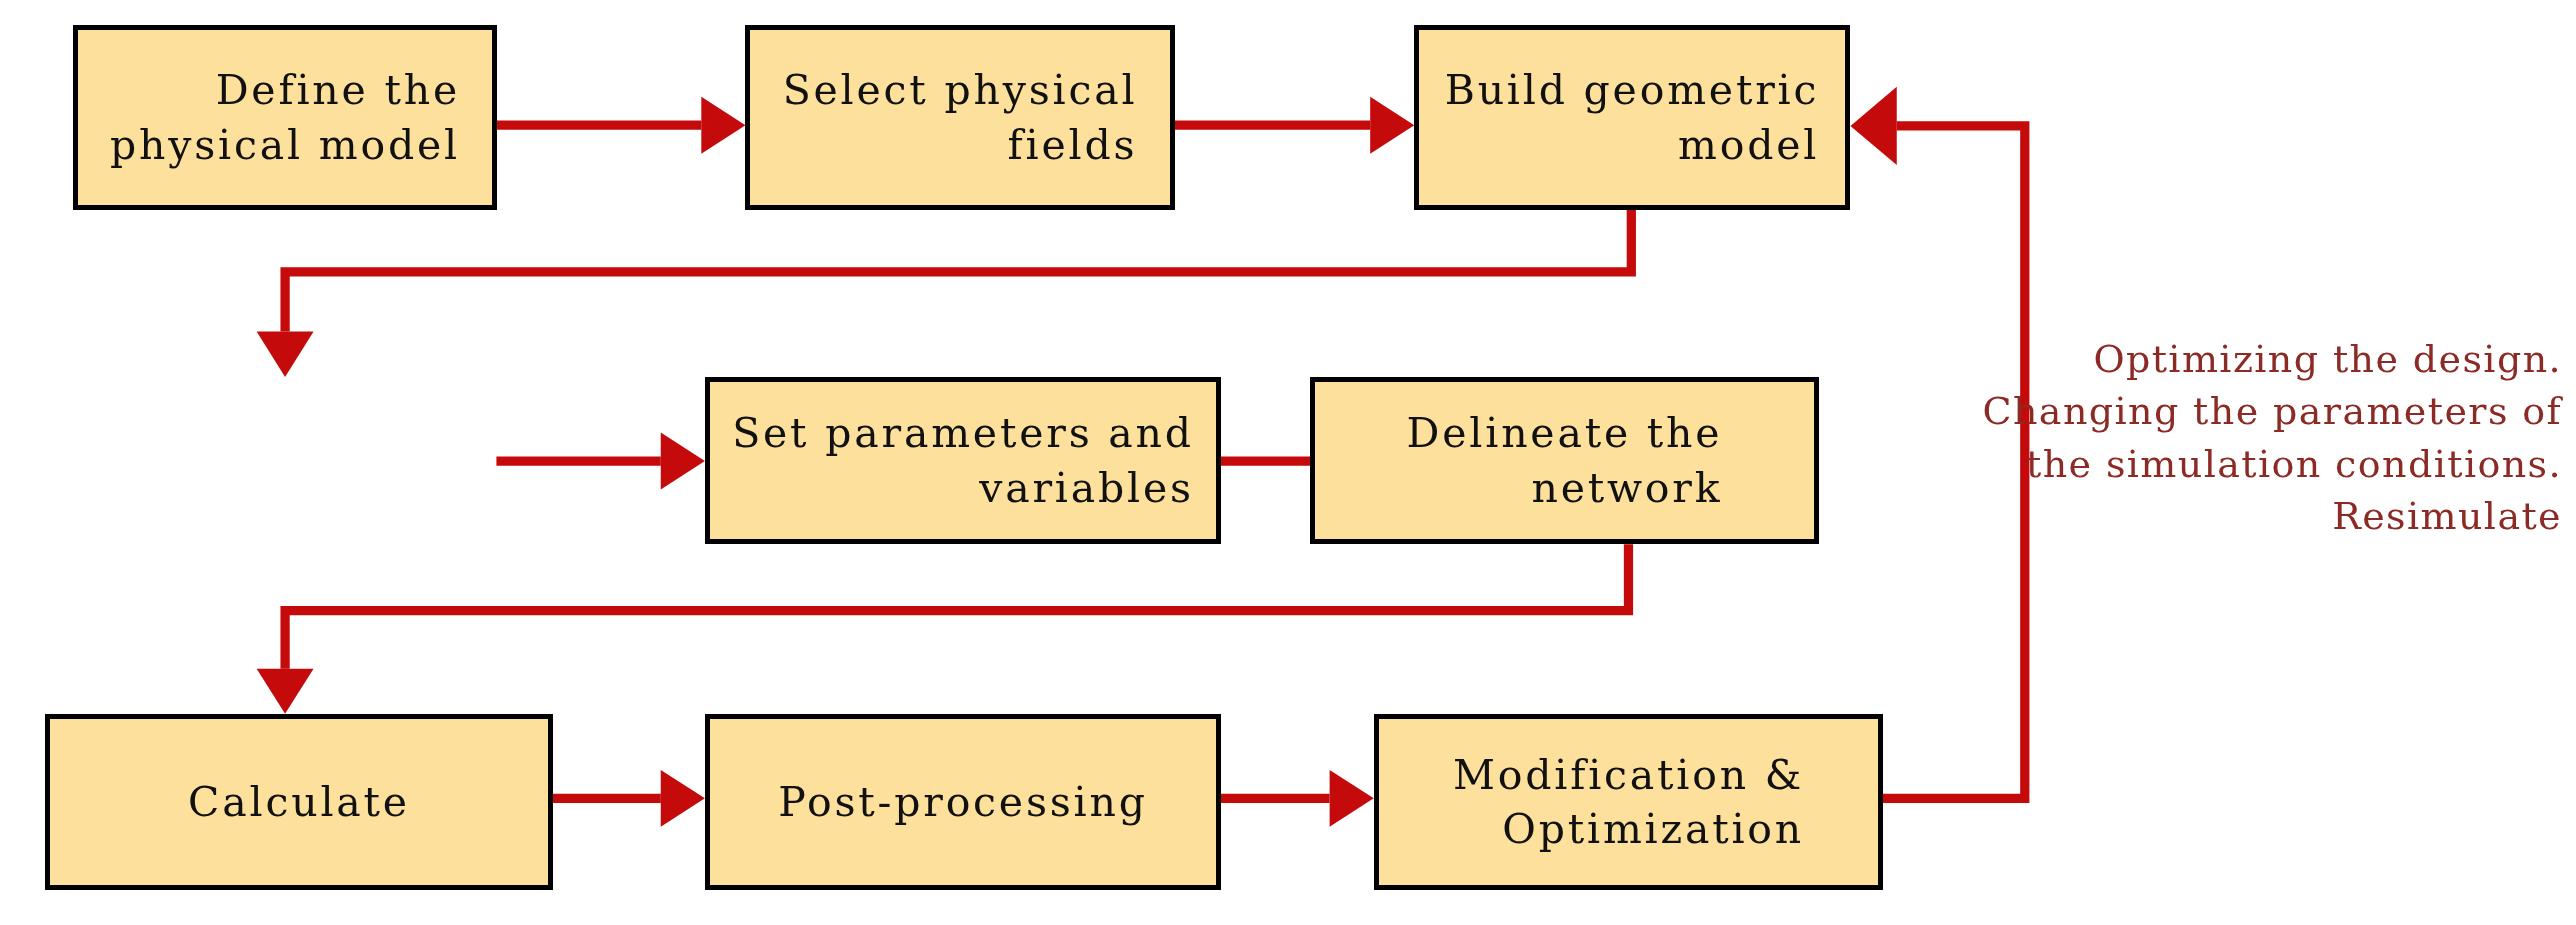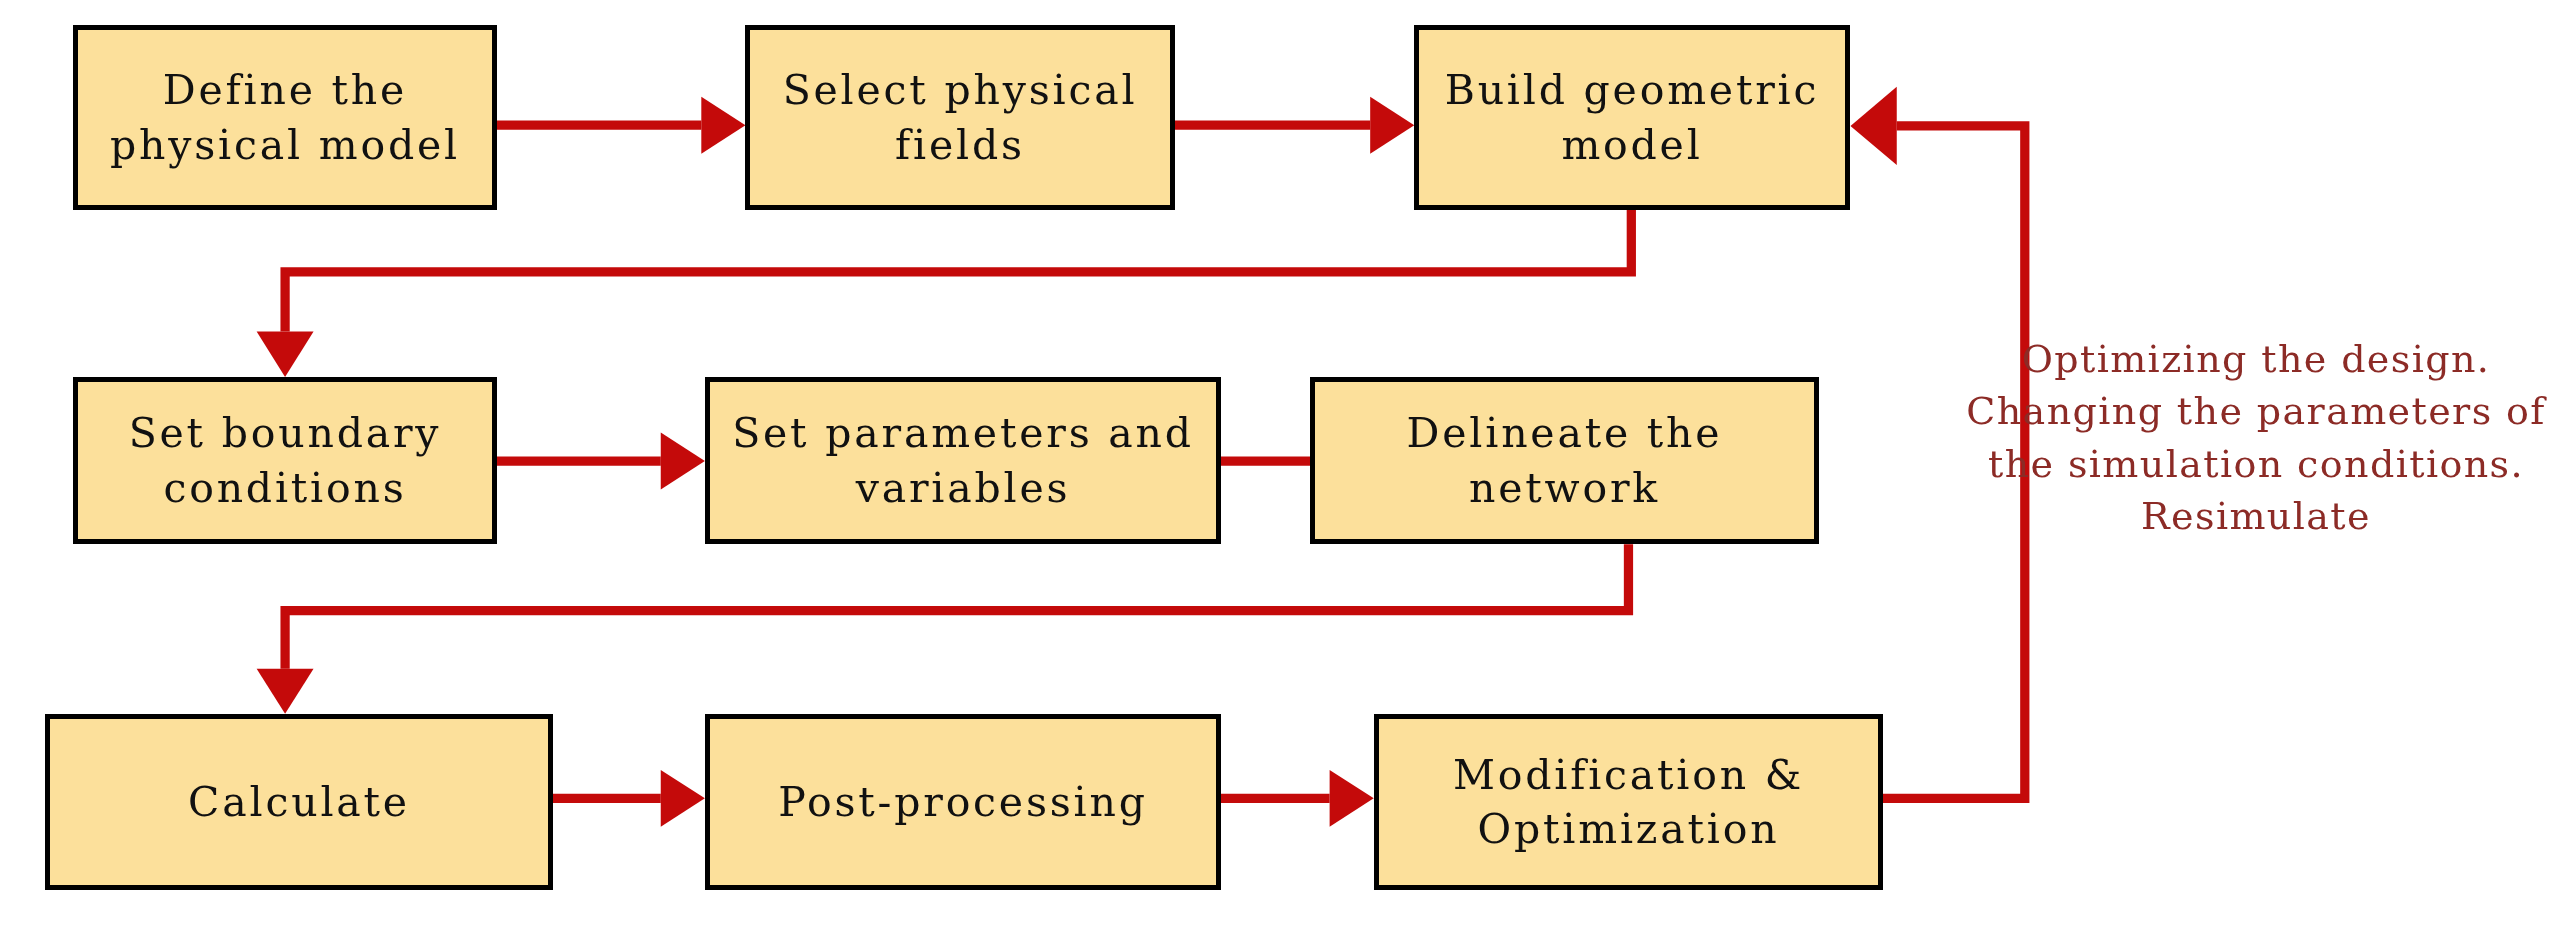--- a/index.html
+++ b/index.html
@@ -26,21 +26,21 @@
     height: 925px;
   }
   .node-box {
     position: absolute;
     box-sizing: border-box;
     background: #FCE09B;
     border: 5px solid #000000;
     display: flex;
     align-items: center;
     justify-content: center;
-    text-align: center;
+    text-align: right;
     z-index: 3;
   }
   .node-label {
     font-family: "DejaVu Serif", serif;
     font-size: 41px;
     line-height: 1.32;
     letter-spacing: 2.8px;
     color: #111111;
     white-space: pre-line;
     padding: 0 10px;
@@ -123,24 +123,20 @@
   <div class="node-box" style="left:745px; top:25px; width:430px; height:185px;">
     <span class="node-label">Select physical
 fields</span>
   </div>
 
   <div class="node-box" style="left:1414px; top:25px; width:436px; height:185px;">
     <span class="node-label">Build geometric
 model</span>
   </div>
 
-  <div class="node-box" style="left:73px; top:377px; width:424px; height:167px;">
-    <span class="node-label">Set boundary
-conditions</span>
-  </div>
 
   <div class="node-box" style="left:705px; top:377px; width:516px; height:167px;">
     <span class="node-label">Set parameters and
 variables</span>
   </div>
 
   <div class="node-box" style="left:1310px; top:377px; width:509px; height:167px;">
     <span class="node-label">Delineate the
 network</span>
   </div>
@@ -151,19 +147,19 @@
 
   <div class="node-box" style="left:705px; top:714px; width:516px; height:176px;">
     <span class="node-label">Post-processing</span>
   </div>
 
   <div class="node-box" style="left:1374px; top:714px; width:509px; height:176px;">
     <span class="node-label">Modification &amp;
 Optimization</span>
   </div>
 
-  <div class="annotation" style="left:1950px; top:333px; width:612px;">Optimizing the design.
+  <div class="annotation" style="left:1950px; top:333px; width:612px;text-align:right;">Optimizing the design.
 Changing the parameters of
 the simulation conditions.
 Resimulate</div>
 
 </div>
 
 
 </body></html>

